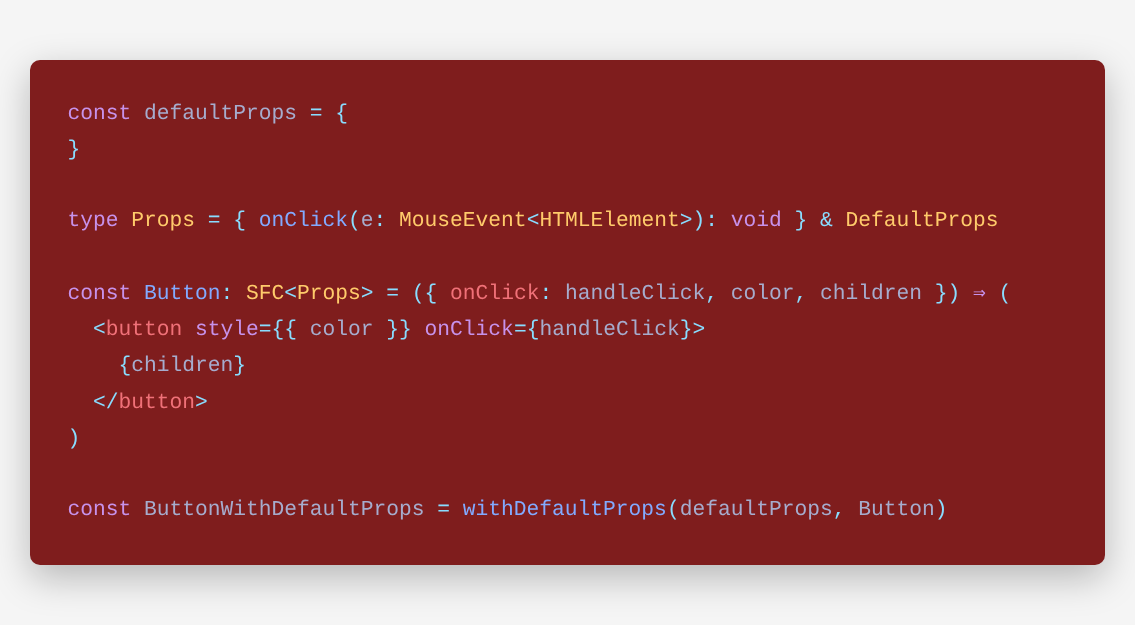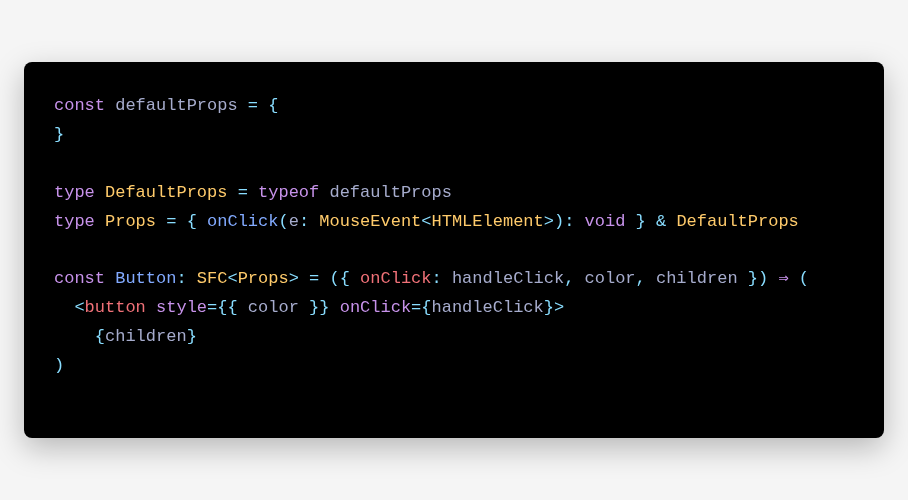--- a/index.html
+++ b/index.html
@@ -6,21 +6,21 @@
   body {
     background: #f5f5f5;
     width: 908px;
     height: 500px;
     display: flex;
     align-items: center;
     justify-content: center;
     font-family: "SF Mono", "Monaco", "Menlo", "Consolas", "Liberation Mono", monospace;
   }
   .code-block {
-    background: #000000;
+    background: #7f1d1d;
     border-radius: 8px;
     box-shadow: 0 10px 30px rgba(0,0,0,0.25);
     padding: 30px 30px 28px 30px;
     width: 860px;
     font-size: 17px;
     line-height: 1.7;
     color: #a6accd;
     overflow: hidden;
   }
   .line { white-space: pre; }
@@ -36,21 +36,22 @@
   .attr { color: #c792ea; font-family: Liberation Mono, monospace; }         
   .arrow { color: #c792ea; }
 </style>
 </head>
 <body>
 
 <div class="code-block" id="code-root">
 <div class="line"><span class="kw-decl">const</span><span class="ident"> defaultProps </span><span class="punct">=</span><span class="ident"> </span><span class="punct">{</span></div>
     <div class="line"><span class="punct">}</span></div>
     <div class="line"><span class="ident"> </span></div>
-    <div class="line"><span class="kw-decl">type</span><span class="ident"> </span><span class="kw-type">DefaultProps</span><span class="ident"> </span><span class="punct">=</span><span class="ident"> </span><span class="kw-decl">typeof</span><span class="ident"> defaultProps</span></div>
     <div class="line"><span class="kw-decl">type</span><span class="ident"> </span><span class="kw-type">Props</span><span class="ident"> </span><span class="punct">=</span><span class="ident"> </span><span class="punct">{</span><span class="ident"> </span><span class="func">onClick</span><span class="punct">(</span><span class="ident">e</span><span class="punct">:</span><span class="ident"> </span><span class="kw-type">MouseEvent</span><span class="punct">&lt;</span><span class="kw-type">HTMLElement</span><span class="punct">&gt;):</span><span class="ident"> </span><span class="void">void</span><span class="ident"> </span><span class="punct">}</span><span class="ident"> </span><span class="punct">&amp;</span><span class="ident"> </span><span class="kw-type">DefaultProps</span></div>
     <div class="line"><span class="ident"> </span></div>
     <div class="line"><span class="kw-decl">const</span><span class="ident"> </span><span class="func">Button</span><span class="punct">:</span><span class="ident"> </span><span class="kw-type">SFC</span><span class="punct">&lt;</span><span class="kw-type">Props</span><span class="punct">&gt;</span><span class="ident"> </span><span class="punct">=</span><span class="ident"> </span><span class="punct">({</span><span class="ident"> </span><span class="prop">onClick</span><span class="punct">:</span><span class="ident"> handleClick</span><span class="punct">,</span><span class="ident"> color</span><span class="punct">,</span><span class="ident"> children </span><span class="punct">})</span><span class="ident"> </span><span class="arrow">⇒</span><span class="ident"> </span><span class="punct">(</span></div>
     <div class="line"><span class="ident">  </span><span class="punct">&lt;</span><span class="tag">button</span><span class="ident"> </span><span class="attr">style</span><span class="punct">=</span><span class="punct">{{</span><span class="ident"> color </span><span class="punct">}}</span><span class="ident"> </span><span class="attr">onClick</span><span class="punct">=</span><span class="punct">{</span><span class="ident">handleClick</span><span class="punct">}&gt;</span></div>
     <div class="line"><span class="ident">    </span><span class="punct">{</span><span class="ident">children</span><span class="punct">}</span></div>
+    <div class="line"><span class="ident">  </span><span class="punct">&lt;/</span><span class="tag">button</span><span class="punct">&gt;</span></div>
     <div class="line"><span class="punct">)</span></div>
     <div class="line"><span class="ident"> </span></div>
+    <div class="line"><span class="kw-decl">const</span><span class="ident"> ButtonWithDefaultProps </span><span class="punct">=</span><span class="ident"> </span><span class="func">withDefaultProps</span><span class="punct">(</span><span class="ident">defaultProps</span><span class="punct">,</span><span class="ident"> Button</span><span class="punct">)</span></div>
   </div>
 
 </body></html>

